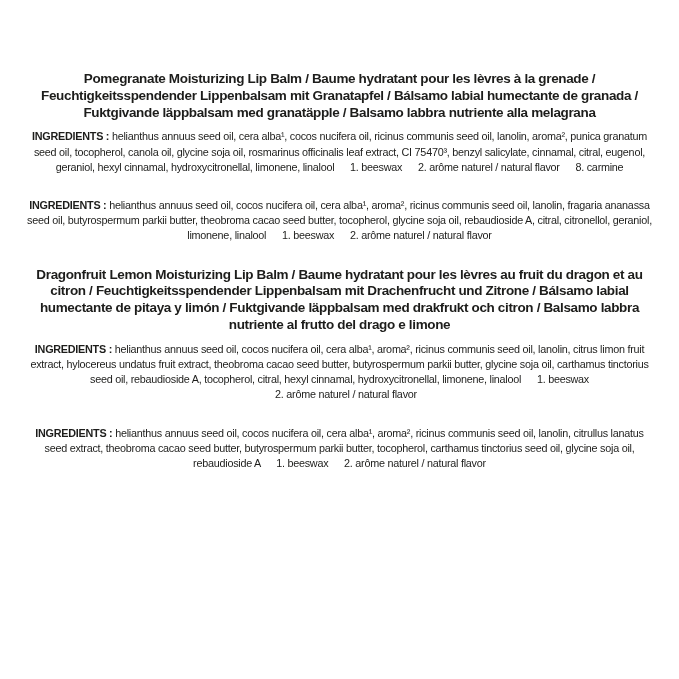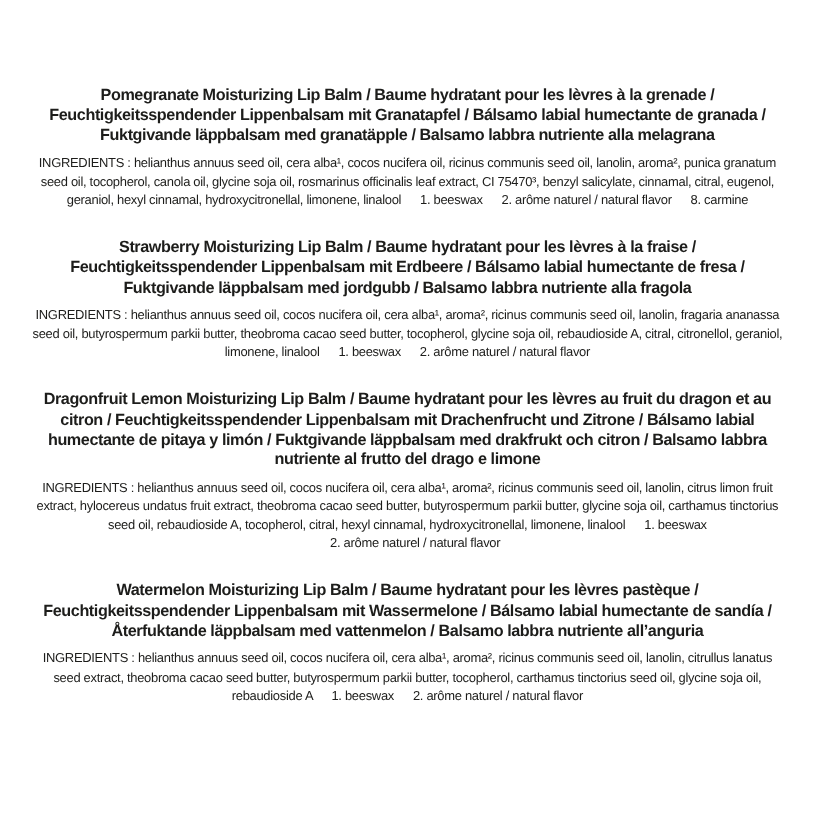--- a/index.html
+++ b/index.html
@@ -36,21 +36,21 @@
   .ingredients {
     margin: 0 auto;
     max-width: 630px;
     text-align: center;
     font-size: 10.8px;
     line-height: 15.2px;
     letter-spacing: -0.25px;
     font-weight: 400;
   }
   .ing-label {
-    font-weight: normal;
+    font-weight: bold;
   }
   .footnote {
     margin-left: 13px;
     white-space: nowrap;
   }
 </style>
 </head>
 <body>
 
 <div class="label-sheet">
@@ -60,41 +60,39 @@
     <p class="ingredients">
       <span class="ing-label">INGREDIENTS :</span>
       <span class="ing-text">helianthus annuus seed oil, cera alba¹, cocos nucifera oil, ricinus communis seed oil, lanolin, aroma², punica granatum seed oil, tocopherol, canola oil, glycine soja oil, rosmarinus officinalis leaf extract, CI 75470³, benzyl salicylate, cinnamal, citral, eugenol, geraniol, hexyl cinnamal, hydroxycitronellal, limonene, linalool</span>
       <span class="footnote">1. beeswax</span>
       <span class="footnote">2. arôme naturel / natural flavor</span>
       <span class="footnote">8. carmine</span>
     </p>
   </section>
 
   <section class="product">
-    <p class="product-title">Strawberry Moisturizing Lip Balm / Baume hydratant pour les lèvres à la fraise / Feuchtigkeitsspendender Lippenbalsam mit Erdbeere / Bálsamo labial humectante de fresa / Fuktgivande läppbalsam med jordgubb / Balsamo labbra nutriente alla fragola</p>
     <p class="ingredients">
       <span class="ing-label">INGREDIENTS :</span>
       <span class="ing-text">helianthus annuus seed oil, cocos nucifera oil, cera alba¹, aroma², ricinus communis seed oil, lanolin, fragaria ananassa seed oil, butyrospermum parkii butter, theobroma cacao seed butter, tocopherol, glycine soja oil, rebaudioside A, citral, citronellol, geraniol, limonene, linalool</span>
       <span class="footnote">1. beeswax</span>
       <span class="footnote">2. arôme naturel / natural flavor</span>
     </p>
   </section>
 
   <section class="product">
     <p class="product-title">Dragonfruit Lemon Moisturizing Lip Balm / Baume hydratant pour les lèvres au fruit du dragon et au citron / Feuchtigkeitsspendender Lippenbalsam mit Drachenfrucht und Zitrone / Bálsamo labial humectante de pitaya y limón / Fuktgivande läppbalsam med drakfrukt och citron / Balsamo labbra nutriente al frutto del drago e limone</p>
     <p class="ingredients">
       <span class="ing-label">INGREDIENTS :</span>
       <span class="ing-text">helianthus annuus seed oil, cocos nucifera oil, cera alba¹, aroma², ricinus communis seed oil, lanolin, citrus limon fruit extract, hylocereus undatus fruit extract, theobroma cacao seed butter, butyrospermum parkii butter, glycine soja oil, carthamus tinctorius seed oil, rebaudioside A, tocopherol, citral, hexyl cinnamal, hydroxycitronellal, limonene, linalool</span>
       <span class="footnote">1. beeswax</span>
       <span class="footnote">2. arôme naturel / natural flavor</span>
     </p>
   </section>
 
   <section class="product">
-    <p class="product-title">Watermelon Moisturizing Lip Balm / Baume hydratant pour les lèvres pastèque / Feuchtigkeitsspendender Lippenbalsam mit Wassermelone / Bálsamo labial humectante de sandía / Återfuktande läppbalsam med vattenmelon / Balsamo labbra nutriente all’anguria</p>
     <p class="ingredients">
       <span class="ing-label">INGREDIENTS :</span>
       <span class="ing-text">helianthus annuus seed oil, cocos nucifera oil, cera alba¹, aroma², ricinus communis seed oil, lanolin, citrullus lanatus seed extract, theobroma cacao seed butter, butyrospermum parkii butter, tocopherol, carthamus tinctorius seed oil, glycine soja oil, rebaudioside A</span>
       <span class="footnote">1. beeswax</span>
       <span class="footnote">2. arôme naturel / natural flavor</span>
     </p>
   </section>
 
 </div>
 

